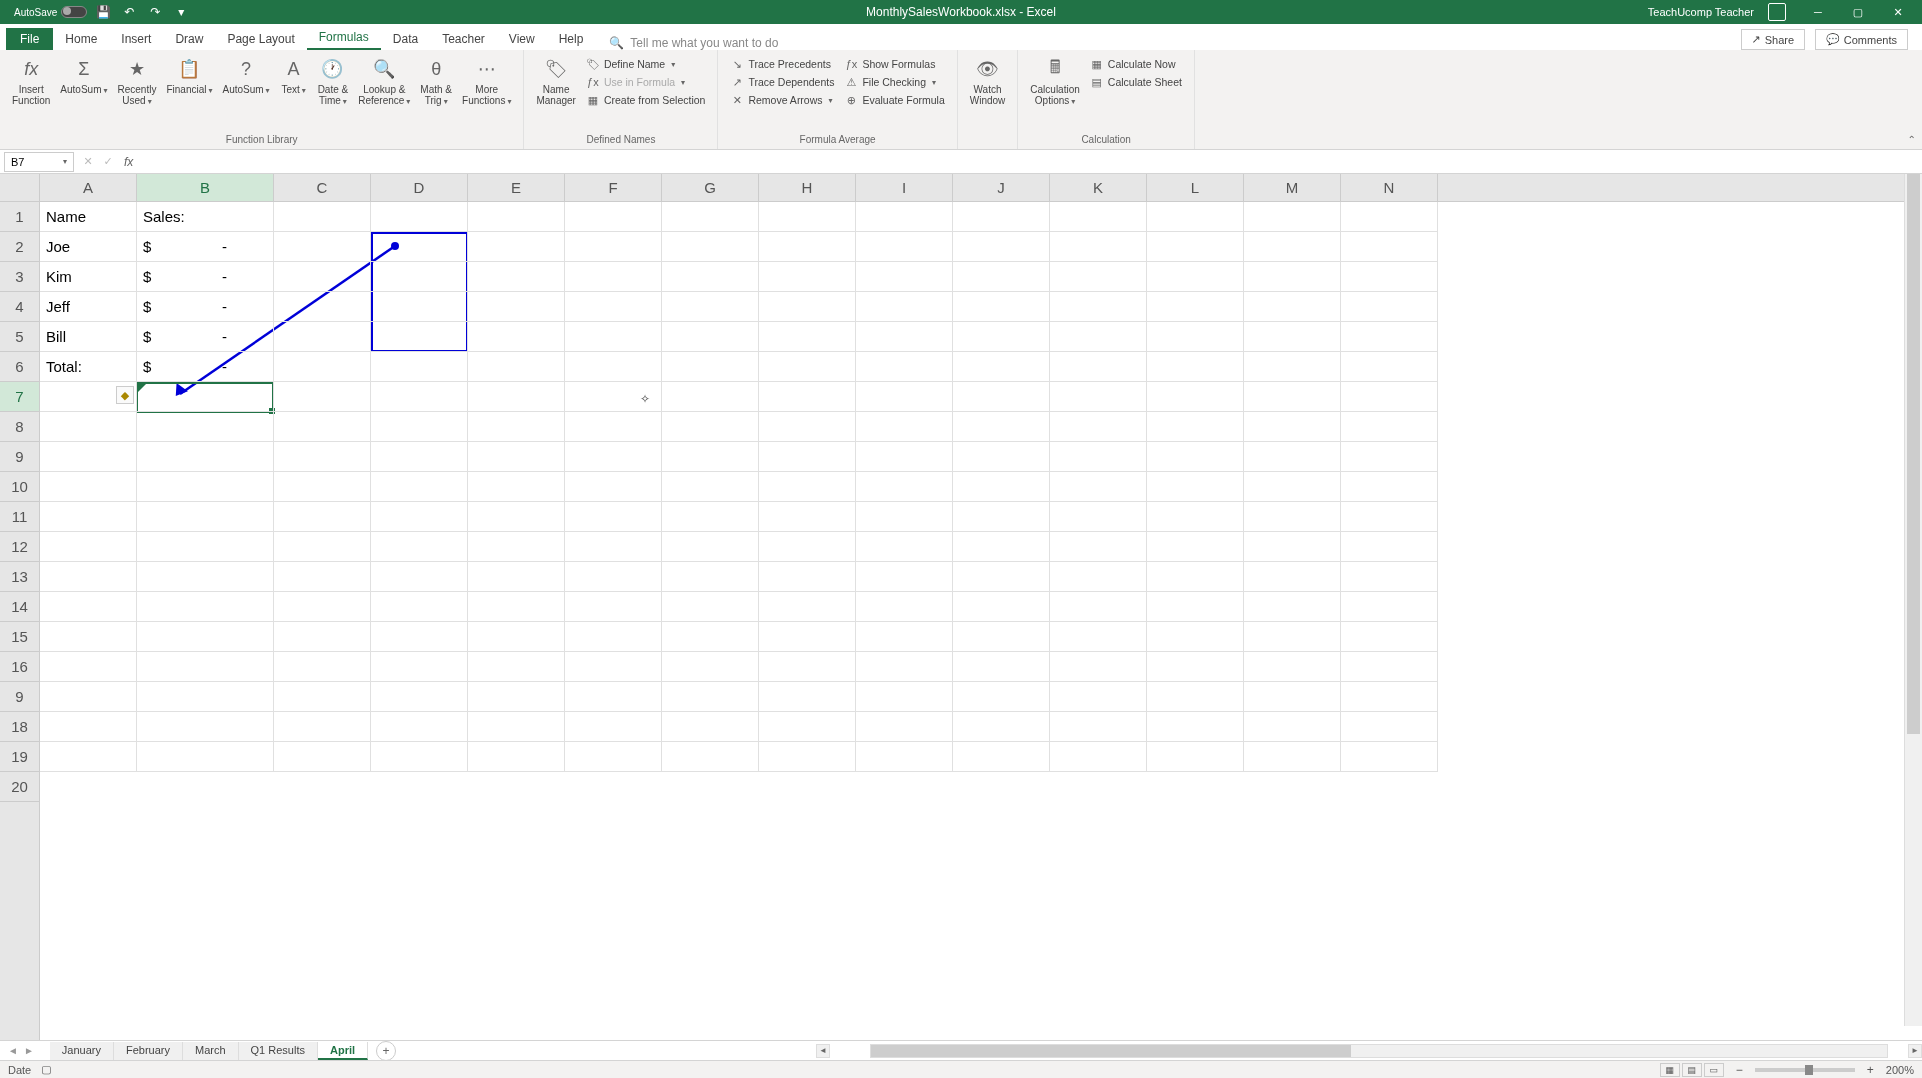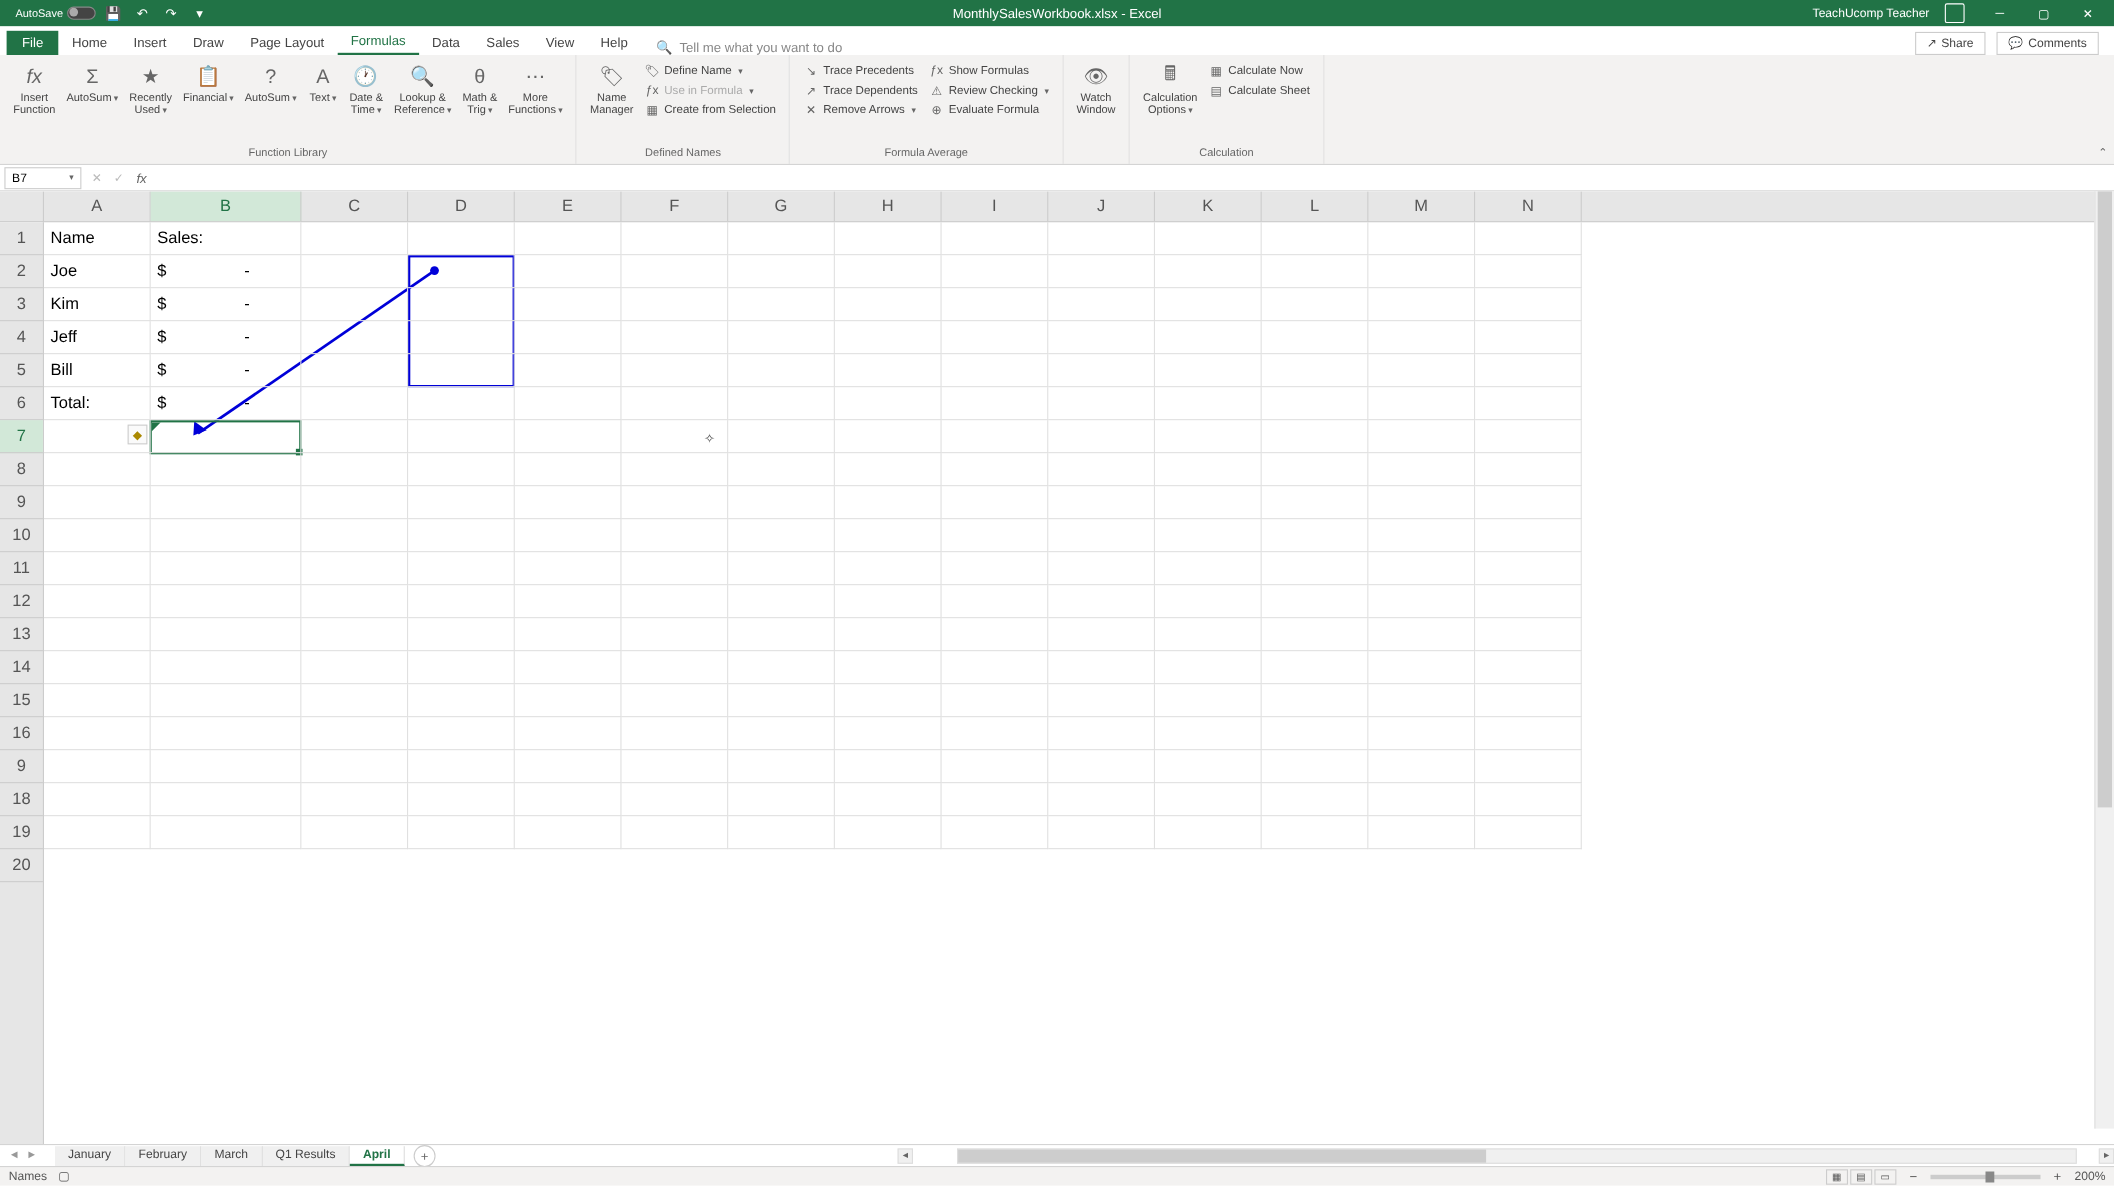--- a/index.html
+++ b/index.html
@@ -126,21 +126,21 @@
 </div>
 
 <div class="ribbon-tabs">
   <div class="file-tab">File</div>
   <div class="tab">Home</div>
   <div class="tab">Insert</div>
   <div class="tab">Draw</div>
   <div class="tab">Page Layout</div>
   <div class="tab active">Formulas</div>
   <div class="tab">Data</div>
-  <div class="tab">Sales</div>
+  <div class="tab">Teacher</div>
   <div class="tab">View</div>
   <div class="tab">Help</div>
   <div class="tellme">
     <span class="search-icon">🔍</span>
     <span>Tell me what you want to do</span>
   </div>
   <div class="ribbon-right">
     <div class="share-btn">
       <span>↗</span>
       <span>Share</span>
@@ -252,21 +252,21 @@
             <span class="chev">▾</span>
           </div>
       </div>
       <div class="stack-btns">
         <div class="small-btn">
             <span class="small-icon">ƒх</span>
             <span>Show Formulas</span>
           </div>
         <div class="small-btn">
             <span class="small-icon">⚠</span>
-            <span>Review Checking</span>
+            <span>File Checking</span>
             <span class="chev">▾</span>
           </div>
         <div class="small-btn">
             <span class="small-icon">⊕</span>
             <span>Evaluate Formula</span>
           </div>
       </div>
     </div>
     <div class="group-label">Formula Average</div>
   </div>
@@ -712,21 +712,21 @@
   <div style="flex:1; display:flex; align-items:center; margin-left:420px;">
     <div class="hscroll-l">◄</div>
     <div class="hscroll">
         <div class="hscroll-thumb"></div>
       </div>
     <div class="hscroll-r">►</div>
   </div>
 </div>
 
 <div class="statusbar">
-  <span>Names</span>
+  <span>Date</span>
   <span style="margin-left:10px;">▢</span>
   <div class="status-right">
     <div class="view-btns">
       <div class="view-btn">▦</div>
       <div class="view-btn">▤</div>
       <div class="view-btn">▭</div>
     </div>
     <span class="zoom-btn">−</span>
     <div class="zoom-slider"></div>
     <span class="zoom-btn">+</span>

